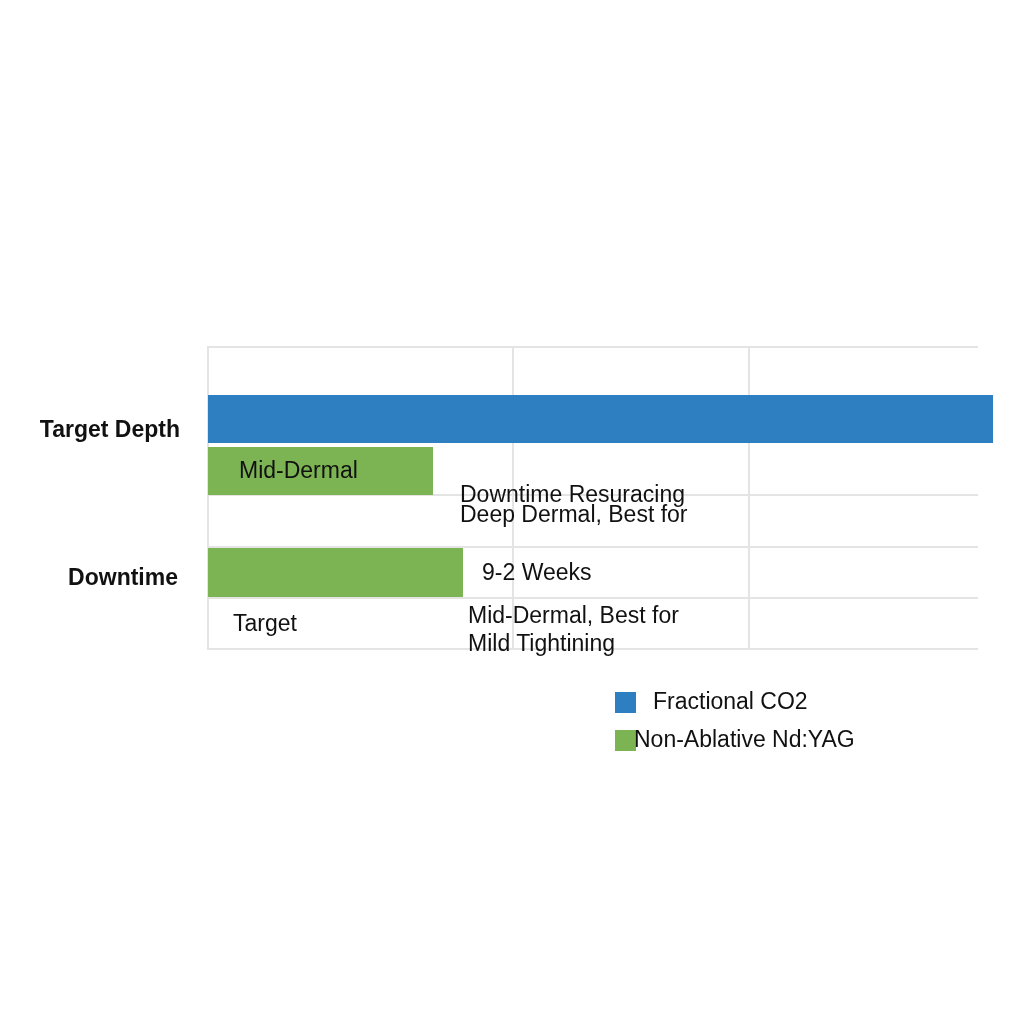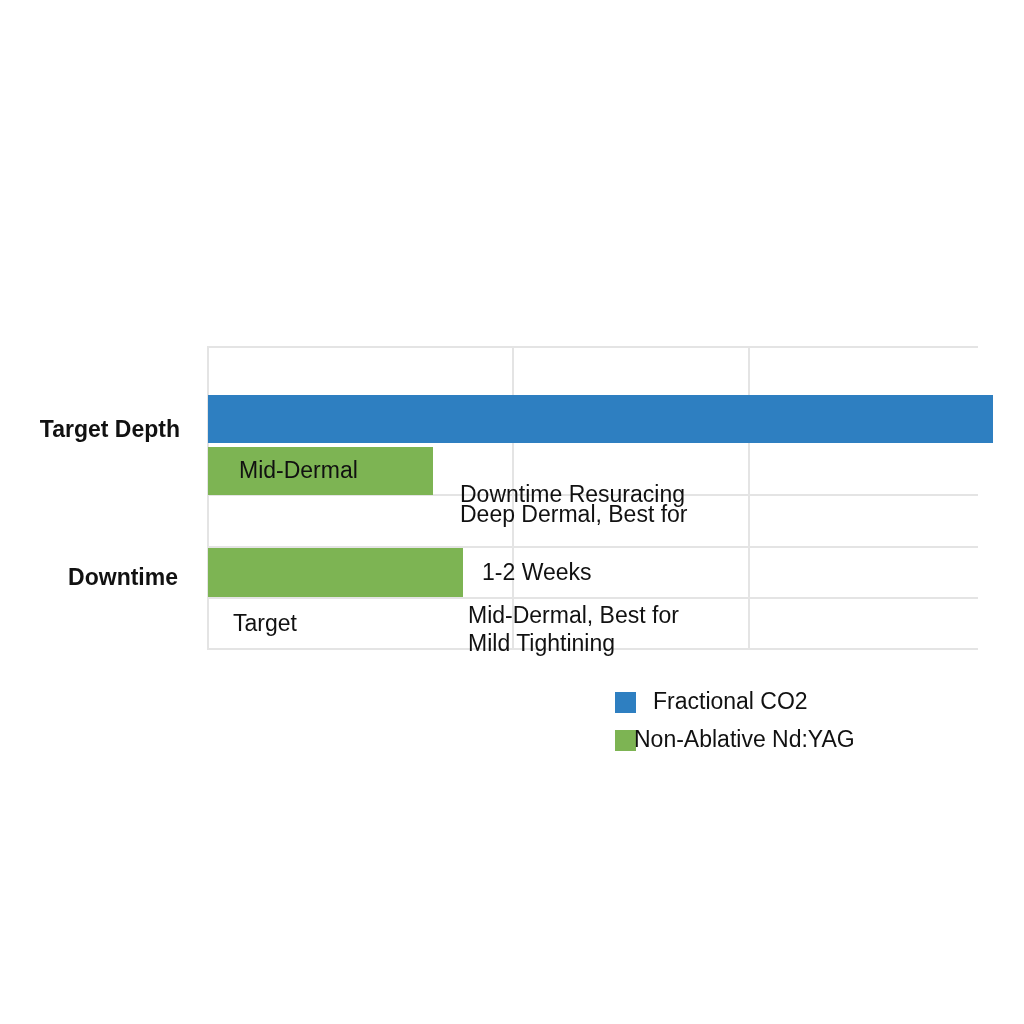--- a/index.html
+++ b/index.html
@@ -32,21 +32,21 @@
   <div class="cat-label" style="right:844px; top:416px;">Target Depth</div>
   <div class="cat-label" style="right:846px; top:564px;">Downtime</div>
 
   <div class="bar" style="left:208px; top:395px; width:785px; height:48px; background:#2e7fc1;"></div>
   <div class="bar" style="left:208px; top:447px; width:225px; height:48px; background:#7db453;"></div>
   <div class="bar-text" style="left:239px; top:456px;">Mid-Dermal</div>
   <div class="bar-text" style="left:460px; top:452px;margin-top:48px;">Deep Dermal, Best for</div>
   <div class="bar-text" style="left:460px; top:480px;">Downtime Resuracing</div>
 
   <div class="bar" style="left:208px; top:548px; width:255px; height:49px; background:#7db453;"></div>
-  <div class="bar-text" style="left:482px; top:558px;">1-2 Weeks</div>
+  <div class="bar-text" style="left:482px; top:558px;">9-2 Weeks</div>
   <div class="bar-text" style="left:233px; top:609px;">Target</div>
   <div class="bar-text" style="left:468px; top:601px;">Mid-Dermal, Best for</div>
   <div class="bar-text" style="left:468px; top:629px;">Mild Tightining</div>
 
   <div>
     <div class="legend-swatch" style="left:615px; top:692px; background:#2e7fc1;"></div>
     <div class="legend-text" style="left:653px; top:688px;">Fractional CO2</div>
     <div class="legend-swatch" style="left:615px; top:730px; background:#7db453;"></div>
     <div class="legend-text" style="left:634px; top:726px;">Non-Ablative Nd:YAG</div>
   </div>

